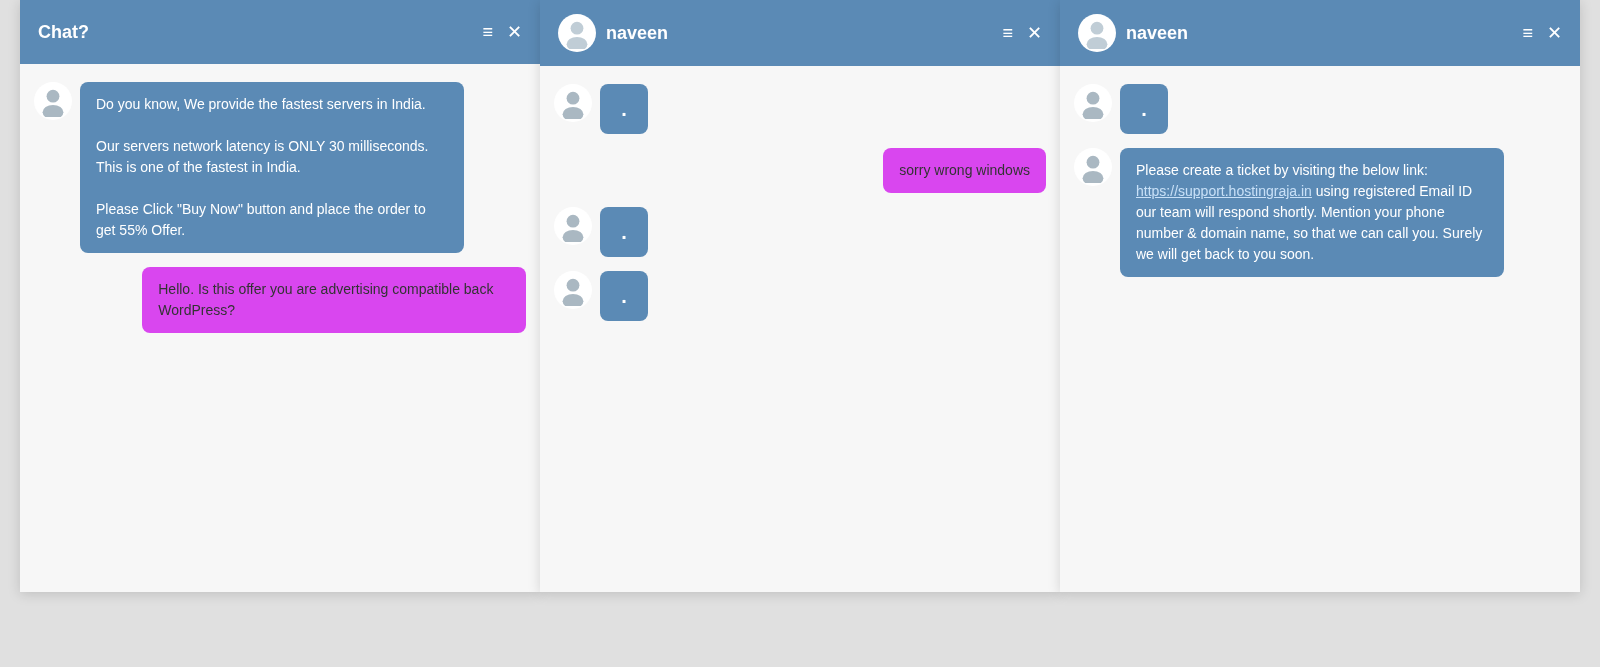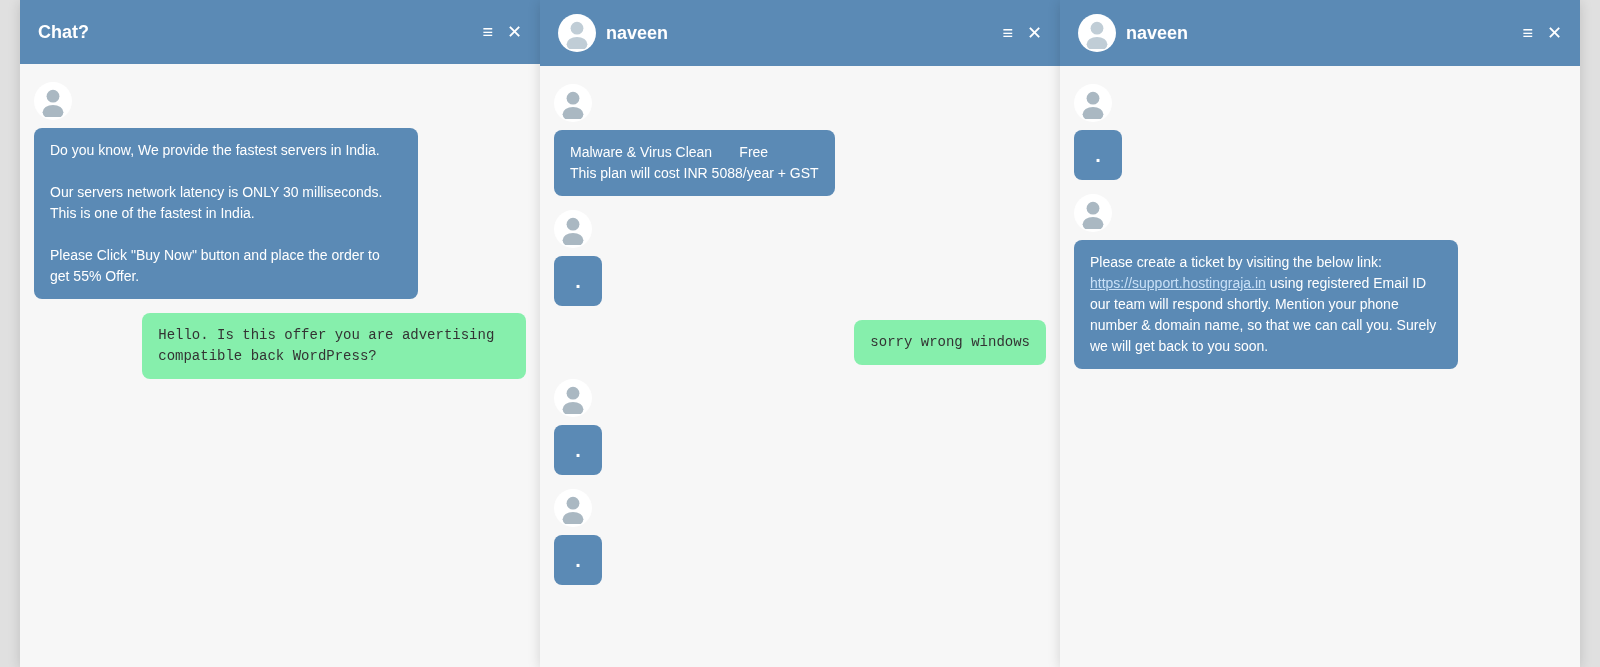--- a/index.html
+++ b/index.html
@@ -11,21 +11,21 @@
       justify-content: center;
       gap: 0;
       min-height: 667px;
       padding: 0;
     }
     .chat-window {
       width: 520px;
       background: #fff;
       display: flex;
       flex-direction: column;
-      height: 667px;
+      height: 592px;
       box-shadow: 0 2px 12px rgba(0,0,0,0.15);
       overflow: hidden;
       flex-shrink: 0;
     }
     .chat-header {
       background: #5b8ab5;
       color: white;
       display: flex;
       align-items: center;
       padding: 14px 18px;
@@ -73,37 +73,35 @@
     }
     .message-row {
       display: flex;
       align-items: flex-start;
       gap: 8px;
     }
     .message-row.user {
       flex-direction: row-reverse;
     }
     .message-row.agent {
-      flex-direction: column;
     }
     .bubble {
       max-width: 78%;
       padding: 12px 16px;
       border-radius: 8px;
       font-size: 14px;
       line-height: 1.5;
     }
     .bubble.agent-bubble {
       background: #5b8ab5;
       color: white;
     }
     .bubble.user-bubble {
-      background: #86efac;
+      background: #d946ef;
       color: #333;
-      font-family: Liberation Mono, monospace;
     }
     .bubble.dot-bubble {
       background: #5b8ab5;
       color: white;
       padding: 10px 16px;
       min-width: 48px;
       min-height: 40px;
       display: flex;
       align-items: center;
       justify-content: center;
@@ -165,32 +163,20 @@
       </svg>
     </div>
     <span class="header-title">naveen</span>
     <div class="header-icons">
       <span class="header-icon">≡</span>
       <span class="header-icon">✕</span>
     </div>
   </div>
   <div class="chat-body">
 
-    <div class="message-row agent">
-      <div class="avatar-circle">
-        <svg class="avatar-svg" viewBox="0 0 40 40" xmlns="http://www.w3.org/2000/svg">
-          <circle cx="20" cy="14" r="8" fill="#aab8c2"></circle>
-          <ellipse cx="20" cy="34" rx="13" ry="9" fill="#aab8c2"></ellipse>
-        </svg>
-      </div>
-      <div class="bubble agent-bubble">
-        Malware &amp; Virus Clean &nbsp;&nbsp;&nbsp;&nbsp;&nbsp; Free<br>
-        This plan will cost INR 5088/year + GST
-      </div>
-    </div>
 
     <div class="message-row agent">
       <div class="avatar-circle">
         <svg class="avatar-svg" viewBox="0 0 40 40" xmlns="http://www.w3.org/2000/svg">
           <circle cx="20" cy="14" r="8" fill="#aab8c2"></circle>
           <ellipse cx="20" cy="34" rx="13" ry="9" fill="#aab8c2"></ellipse>
         </svg>
       </div>
       <div class="bubble dot-bubble">.</div>
     </div>

